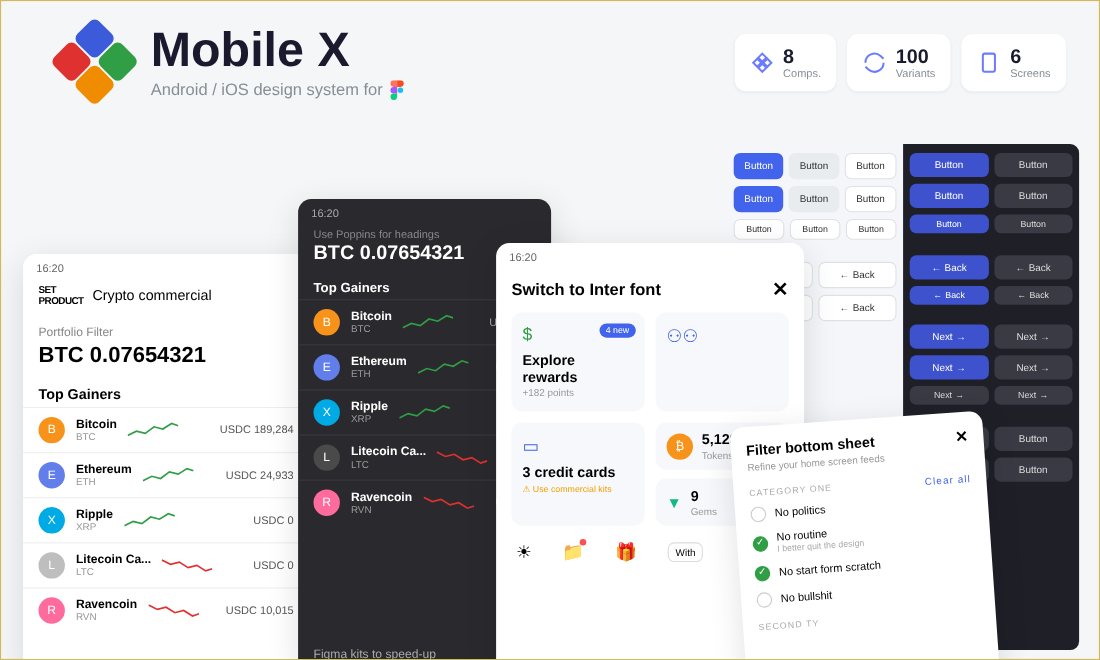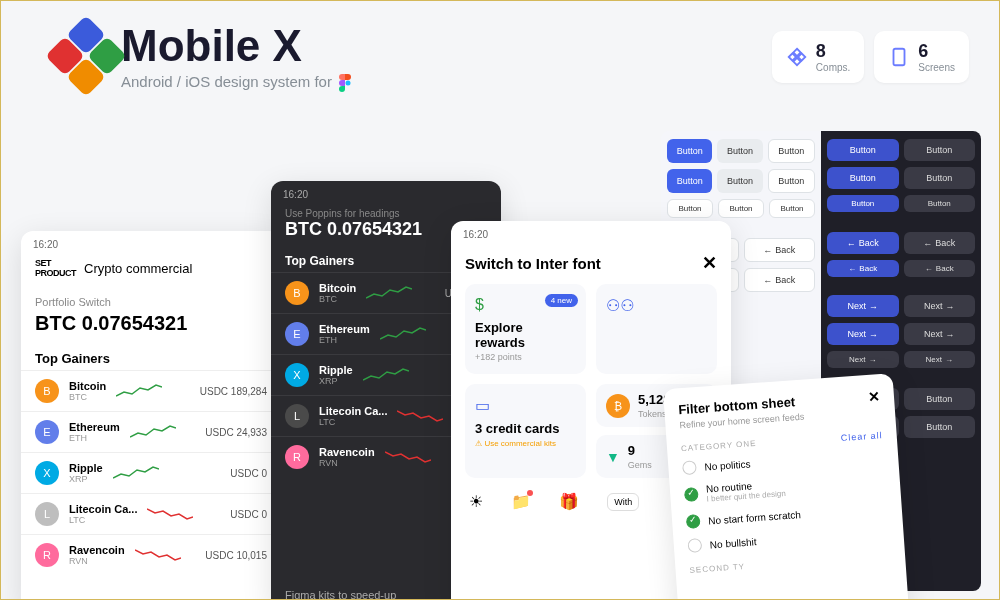--- a/index.html
+++ b/index.html
@@ -1,17 +1,17 @@
 <!DOCTYPE html>
 <html><head>
 <meta charset="utf-8">
 <style>
 *{box-sizing:border-box;margin:0;padding:0;font-family:-apple-system,BlinkMacSystemFont,'Segoe UI',sans-serif}
 body{width:1000px;height:600px;overflow:hidden;background:#f5f6f8;position:relative;border:1px solid #d4b85a}
-.hdr{position:absolute;top:20px;left:50px;display:flex;align-items:flex-start;}
+.hdr{position:absolute;top:20px;left:50px;display:flex;align-items:flex-end;gap:16px}
 .logo{width:70px;height:70px;position:relative}
 .dia{position:absolute;width:28px;height:28px;border-radius:6px;transform:rotate(45deg)}
 .d1{background:#3b5bdb;top:0;left:21px}
 .d2{background:#e03131;top:21px;left:0}
 .d3{background:#2f9e44;top:21px;left:42px}
 .d4{background:#f08c00;top:42px;left:21px}
 .ttl{font-size:44px;font-weight:800;color:#1a1a2e}
 .sub{font-size:15px;color:#868e96;margin-top:2px}
 .fig{display:inline-block;width:14px;height:18px;vertical-align:middle;margin-left:2px}
 .stats{position:absolute;top:30px;right:30px;display:flex;gap:10px}
@@ -109,20 +109,29 @@
         <path d="M3 12l4-4 4 4-4 4z"></path>
         <path d="M13 12l4-4 4 4-4 4z"></path>
       </svg>
       <div>
         <div class="sv">8</div>
         <div class="sl">Comps.</div>
       </div>
     </div>
   <div class="stat">
       <svg class="sic" viewBox="0 0 24 24" fill="none" stroke="currentColor" stroke-width="2">
+        <path d="M3 12a9 9 0 0115-6.7L21 8M21 12a9 9 0 01-15 6.7L3 16"></path>
+      </svg>
+      <div>
+        <div class="sv">100</div>
+        <div class="sl">Variants</div>
+      </div>
+    </div>
+  <div class="stat">
+      <svg class="sic" viewBox="0 0 24 24" fill="none" stroke="currentColor" stroke-width="2">
         <rect x="6" y="3" width="12" height="18" rx="2"></rect>
       </svg>
       <div>
         <div class="sv">6</div>
         <div class="sl">Screens</div>
       </div>
     </div>
 </div>
 
 <div class="btns">
@@ -198,21 +207,21 @@
       </div>
   </div>
 </div>
 
 <div class="ph p1">
   <div class="tbar">16:20</div>
   <div class="brand">
       <b style="font-size:9px;letter-spacing:-.5px">SET<br>PRODUCT</b>
       <span>Crypto commercial</span>
     </div>
-  <div class="pb">Portfolio Switch</div>
+  <div class="pb">Portfolio Filter</div>
   <div class="bal">BTC 0.07654321</div>
   <div class="sec">Top Gainers</div>
   <div id="coins1">
       <div class="row">
         <div class="cic" style="background:#f7931a">B</div>
         <div>
           <div class="cn">Bitcoin</div>
           <div class="cs">BTC</div>
         </div>
         <svg class="spark" viewBox="0 0 46 18">

